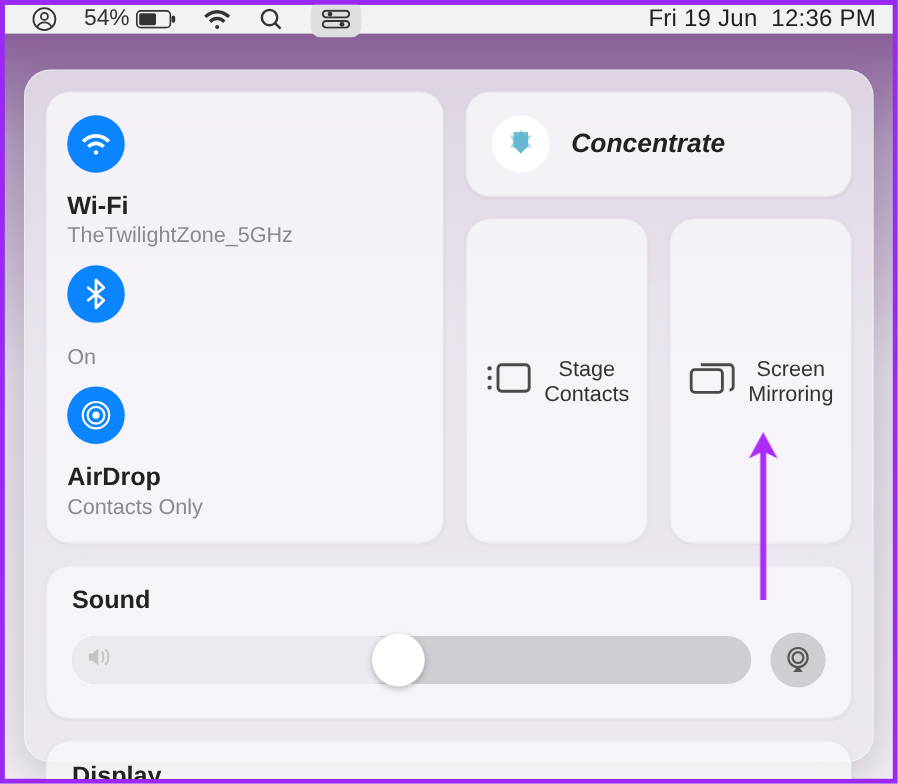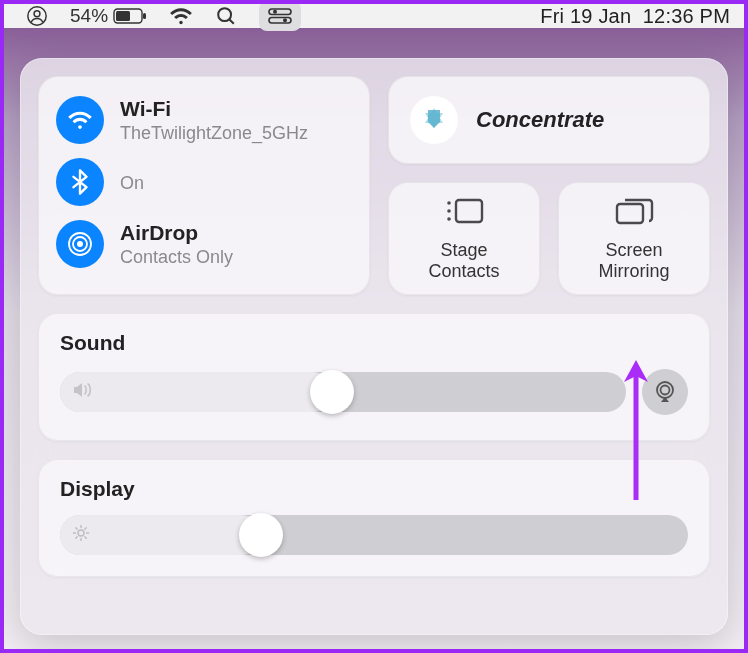--- a/index.html
+++ b/index.html
@@ -51,41 +51,41 @@
 
   .card {
     background: rgba(250,249,252,.75);
     border-radius: 20px;
     box-shadow: inset 0 0 0 1px rgba(0,0,0,.06), 0 1px 3px rgba(0,0,0,.05);
     padding: 16px 18px;
   }
 
   
   .connectivity { flex: 0 0 332px; display:flex; flex-direction:column; gap:14px; padding:20px 18px;}
-  .conn-item { display:flex; align-items:center; gap:16px; }
+  .conn-item { display:flex; gap:16px;flex-direction:column; }
   .round-ico {
     width: 48px; height:48px; border-radius:50%;
     background:#0a84ff; display:flex; align-items:center; justify-content:center;
     flex-shrink:0;
   }
   .conn-labels .title { font-size:21px; font-weight:600; color:#222;}
   .conn-labels .sub   { font-size:18px; color:#8a8a8e; margin-top:2px;}
 
   
   .rightcol { flex:1; display:flex; flex-direction:column; gap:18px; }
   .focus-card { display:flex; align-items:center; gap:18px; padding:20px 22px;font-style:italic; }
   .focus-ico {
     width:48px; height:48px; border-radius:50%;
     background:#fff; display:flex; align-items:center; justify-content:center;
   }
   .focus-title { font-size:22px; font-weight:600; color:#222; }
 
   .mini-row { display:flex; gap:18px; flex:1; }
   .mini-card {
-    flex:1; display:flex; flex-direction:column; align-items:center; justify-content:center;
+    flex:1; display:flex; align-items:center; justify-content:center;
     gap:10px; padding:14px 8px;
   }
   .mini-label { font-size:18px; color:#333; text-align:center; line-height:1.15;}
 
   
   .slider-card { padding:18px 22px 22px; }
   .slider-title { font-size:21px; font-weight:600; color:#222; margin-bottom:14px;}
   .slider-track {
     position:relative; height:40px; border-radius:20px;
     background:#cfcfd3; overflow:visible;
@@ -148,21 +148,21 @@
   <span class="cc-btn">
     <svg width="24" height="16" viewBox="0 0 24 16">
         <rect x="1" y="1" width="22" height="5.5" rx="2.75" fill="none" stroke="#333" stroke-width="1.6"></rect>
         <circle cx="7" cy="3.75" r="2" fill="#333"></circle>
         <rect x="1" y="9.5" width="22" height="5.5" rx="2.75" fill="none" stroke="#333" stroke-width="1.6"></rect>
         <circle cx="17" cy="12.25" r="2" fill="#333"></circle>
       </svg>
   </span>
   <span class="spacer"></span>
   <span class="date-time">
-    <span>Fri 19 Jan</span>&nbsp;&nbsp;<span>12:36 PM</span>
+    <span>Fri 19 Jun</span>&nbsp;&nbsp;<span>12:36 PM</span>
   </span>
 </div>
 
 <div class="panel">
 
   <div class="row">
 
     <div class="card connectivity">
       <div class="conn-item">
         <span class="round-ico">

